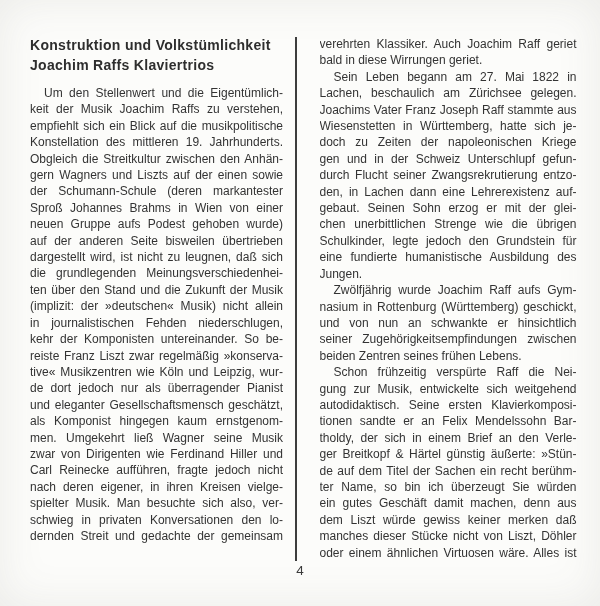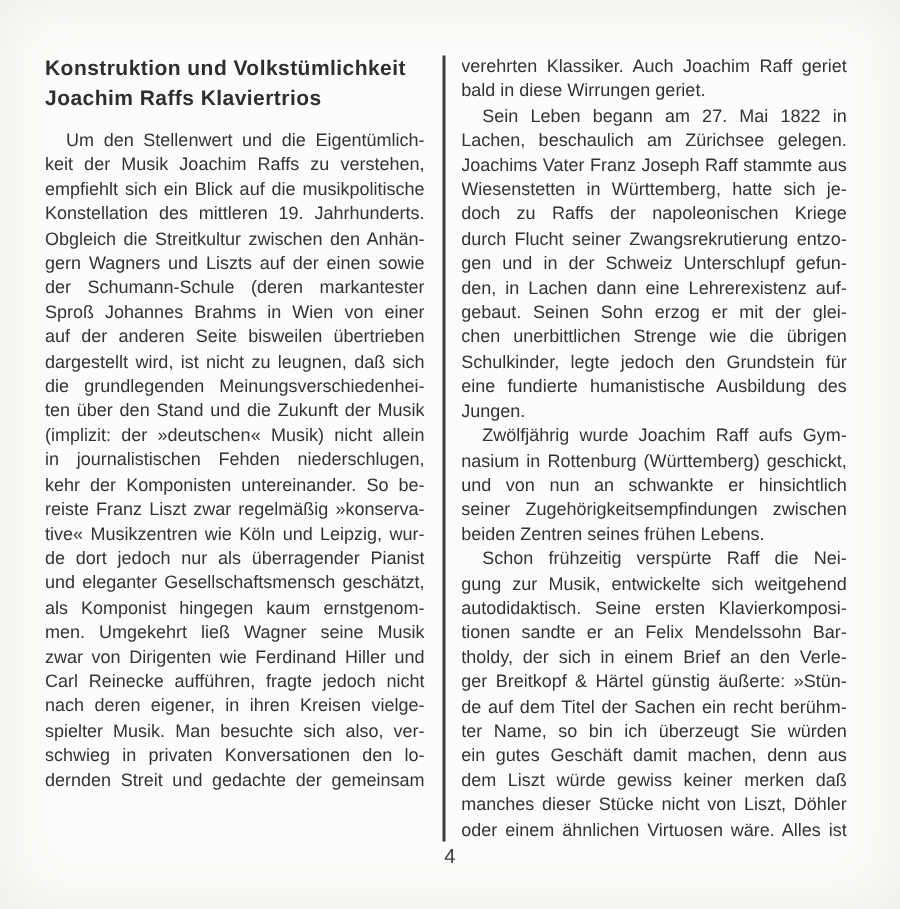--- a/index.html
+++ b/index.html
@@ -27,20 +27,21 @@
     padding: 36px 37px 0 30px;
     box-sizing: border-box;
   }
   .col-left {
     width: 253px;
     flex: 0 0 253px;
   }
   .col-right {
     width: 257px;
     flex: 0 0 257px;
+    margin-left: 12px;
   }
   .divider {
     width: 1.5px;
     height: 524px;
     background: #3d3d3d;
     margin: 1px 11px 0 12px;
     flex: 0 0 1.5px;
   }
   .title {
     font-size: 14px;
@@ -91,20 +92,21 @@
       <div>
           <div class="para">
             <div class="line j ind">Um den Stellenwert und die Eigentümlich-</div>
             <div class="line j">keit der Musik Joachim Raffs zu verstehen,</div>
             <div class="line j">empfiehlt sich ein Blick auf die musikpolitische</div>
             <div class="line j">Konstellation des mittleren 19. Jahrhunderts.</div>
             <div class="line j">Obgleich die Streitkultur zwischen den Anhän-</div>
             <div class="line j">gern Wagners und Liszts auf der einen sowie</div>
             <div class="line j">der Schumann-Schule (deren markantester</div>
             <div class="line j">Sproß Johannes Brahms in Wien von einer</div>
+            <div class="line j">neuen Gruppe aufs Podest gehoben wurde)</div>
             <div class="line j">auf der anderen Seite bisweilen übertrieben</div>
             <div class="line j">dargestellt wird, ist nicht zu leugnen, daß sich</div>
             <div class="line j">die grundlegenden Meinungsverschiedenhei-</div>
             <div class="line j">ten über den Stand und die Zukunft der Musik</div>
             <div class="line j">(implizit: der »deutschen« Musik) nicht allein</div>
             <div class="line j">in journalistischen Fehden niederschlugen,</div>
             <div class="line j">kehr der Komponisten untereinander. So be-</div>
             <div class="line j">reiste Franz Liszt zwar regelmäßig »konserva-</div>
             <div class="line j">tive« Musikzentren wie Köln und Leipzig, wur-</div>
             <div class="line j">de dort jedoch nur als überragender Pianist</div>
@@ -127,23 +129,23 @@
       <div>
           <div class="para">
             <div class="line j">verehrten Klassiker. Auch Joachim Raff geriet</div>
             <div class="line">bald in diese Wirrungen geriet.</div>
           </div>
           <div class="para">
             <div class="line j ind">Sein Leben begann am 27. Mai 1822 in</div>
             <div class="line j">Lachen, beschaulich am Zürichsee gelegen.</div>
             <div class="line j">Joachims Vater Franz Joseph Raff stammte aus</div>
             <div class="line j">Wiesenstetten in Württemberg, hatte sich je-</div>
-            <div class="line j">doch zu Raffs der napoleonischen Kriege</div>
+            <div class="line j">doch zu Zeiten der napoleonischen Kriege</div>
+            <div class="line j">gen und in der Schweiz Unterschlupf gefun-</div>
             <div class="line j">durch Flucht seiner Zwangsrekrutierung entzo-</div>
-            <div class="line j">gen und in der Schweiz Unterschlupf gefun-</div>
             <div class="line j">den, in Lachen dann eine Lehrerexistenz auf-</div>
             <div class="line j">gebaut. Seinen Sohn erzog er mit der glei-</div>
             <div class="line j">chen unerbittlichen Strenge wie die übrigen</div>
             <div class="line j">Schulkinder, legte jedoch den Grundstein für</div>
             <div class="line j">eine fundierte humanistische Ausbildung des</div>
             <div class="line">Jungen.</div>
           </div>
           <div class="para">
             <div class="line j ind">Zwölfjährig wurde Joachim Raff aufs Gym-</div>
             <div class="line j">nasium in Rottenburg (Württemberg) geschickt,</div>

